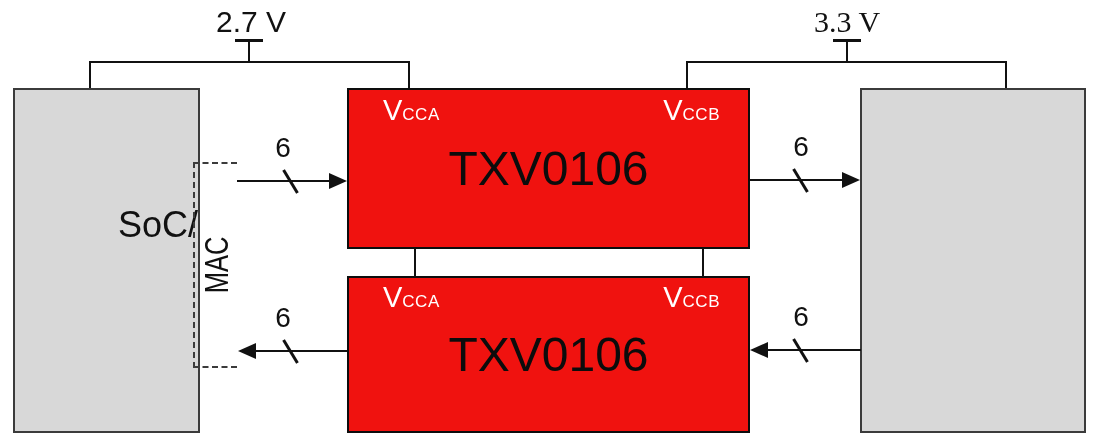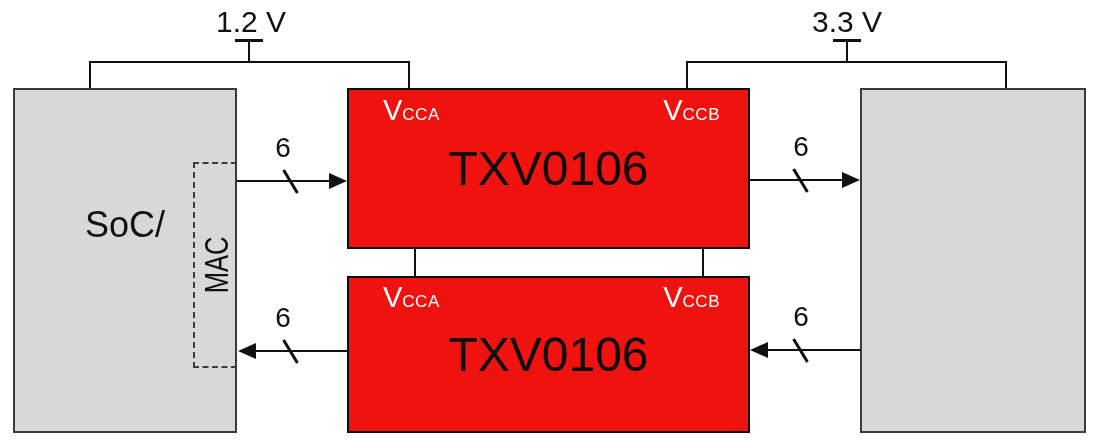--- a/index.html
+++ b/index.html
@@ -105,35 +105,35 @@
     font-size: 34px;
     color: #111111;
     white-space: nowrap;
   }
 </style>
 </head>
 <body>
 
 <div id="stage">
 
-  <div class="rail-label" style="left:205px; top:5px;">1.2 V</div>
+  <div class="rail-label" style="left:205px; top:5px;">2.7 V</div>
   <div class="wire" style="left:235px; top:39px; width:28px; height:3px;"></div>
   <div class="wire" style="left:248px; top:41px; width:2px; height:21px;"></div>
   <div class="wire" style="left:89px; top:61px; width:321px; height:2px;"></div>
   <div class="wire" style="left:89px; top:61px; width:2px; height:28px;"></div>
   <div class="wire" style="left:408px; top:61px; width:2px; height:28px;"></div>
 
-  <div class="rail-label" style="left:801px; top:5px;">3.3 V</div>
+  <div class="rail-label" style="left:801px; top:5px;font-family:Liberation Serif, serif;">3.3 V</div>
   <div class="wire" style="left:833px; top:39px; width:28px; height:3px;"></div>
   <div class="wire" style="left:846px; top:41px; width:2px; height:21px;"></div>
   <div class="wire" style="left:686px; top:61px; width:321px; height:2px;"></div>
   <div class="wire" style="left:686px; top:61px; width:2px; height:28px;"></div>
   <div class="wire" style="left:1005px; top:61px; width:2px; height:28px;"></div>
 
-  <div class="block gray-block" style="left:13px; top:88px; width:224px; height:345px;">
+  <div class="block gray-block" style="left:13px; top:88px; width:187px; height:345px;align-items:flex-end;">
     <div class="block-label" style="margin-top:-70px;">
       <div>SoC/</div>
     </div>
   </div>
 
   <div class="dashed-box" style="left:193px; top:162px; width:44px; height:206px;">
     <div class="vtext">MAC</div>
   </div>
 
   <div class="block gray-block" style="left:860px; top:88px; width:226px; height:345px;">

